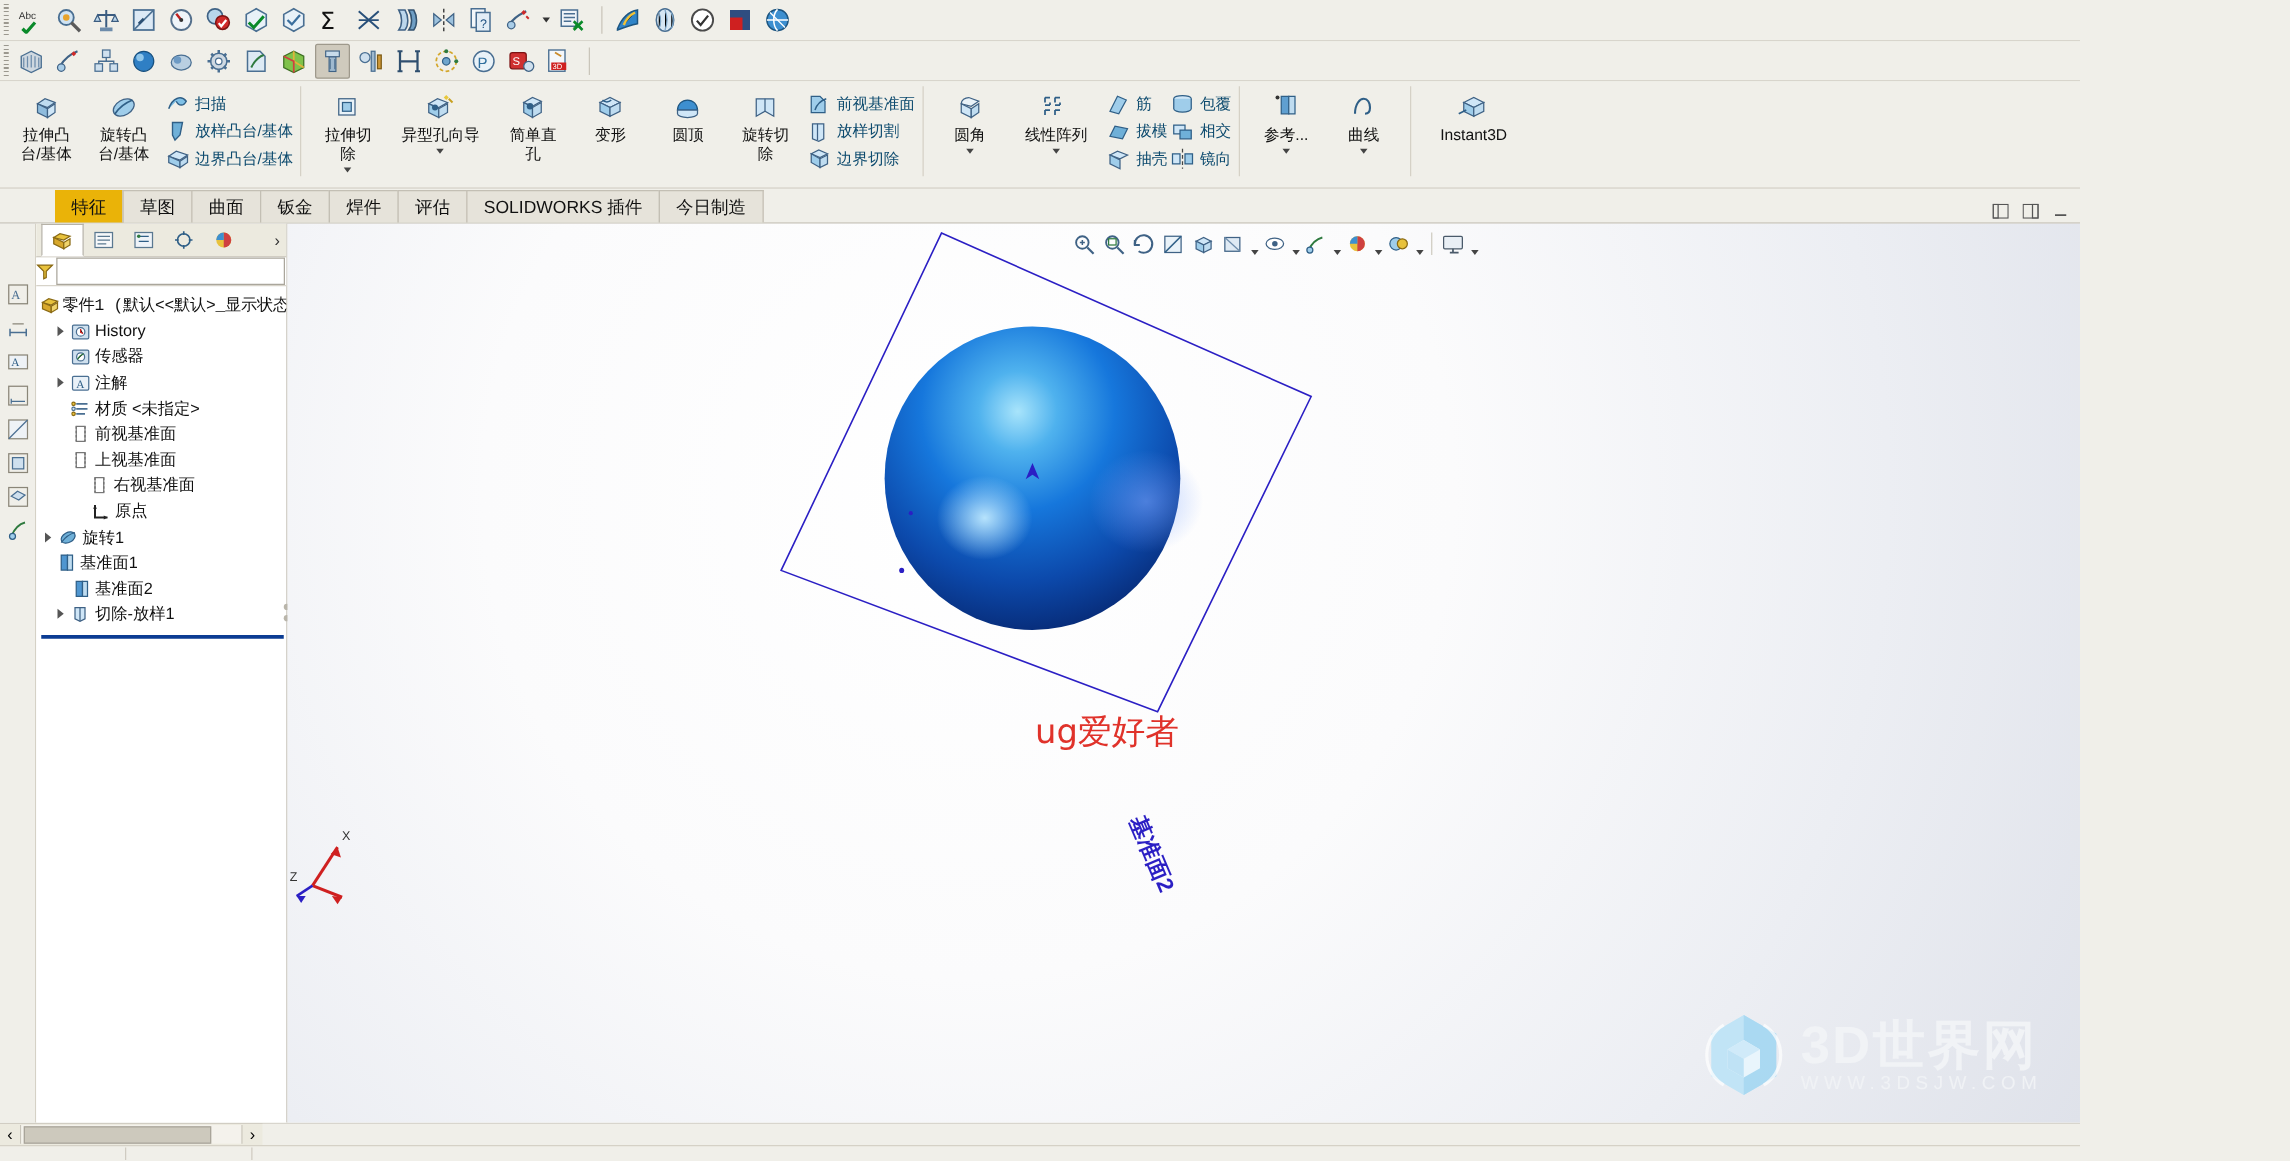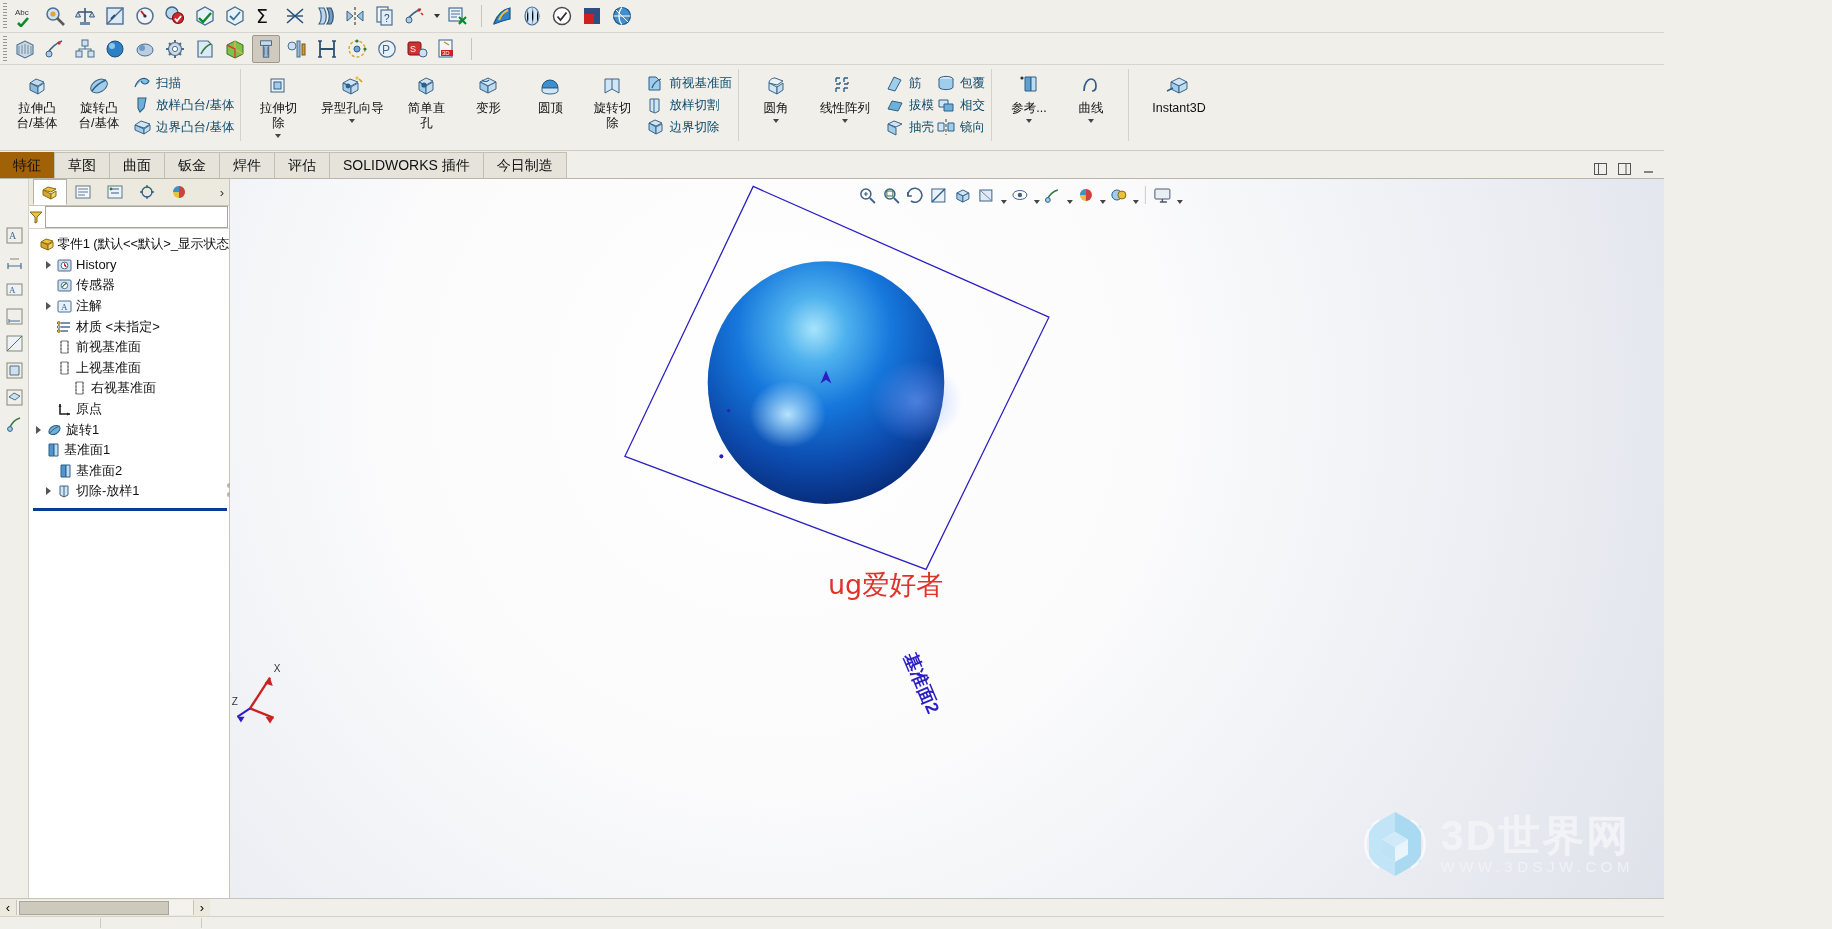--- a/index.html
+++ b/index.html
@@ -35,21 +35,21 @@
   .smallcol{display:flex;flex-direction:column;padding-top:5px;}
   .smallbtn{display:flex;align-items:center;height:22px;cursor:default;}
   .smallbtn .glyph{width:24px;display:flex;align-items:center;justify-content:center;}
   .smallbtn .lbl{font-size:12.5px;color:#0c4a6e;white-space:nowrap;padding-left:2px;}
   .twocol{display:flex;}
 
   
   .tabstrip{height:27px;background:#f0efe9;display:flex;align-items:flex-end;border-bottom:1px solid #b9b5aa;position:relative;}
   .tab{height:25px;line-height:25px;padding:0 13px;font-size:14px;border:1px solid #c3bfb4;border-bottom:none;
        background:#e6e3da;margin-right:-1px;color:#111;cursor:default;}
-  .tab.first{border-left:none;background:#a16207;border-top-color:transparent;}
+  .tab.first{border-left:none;background:#eab308;border-top-color:transparent;margin-left:44px;}
   .winctl{position:absolute;right:8px;bottom:2px;display:flex;align-items:center;gap:9px;}
   .winctl .wbtn{width:15px;height:14px;display:flex;align-items:center;justify-content:center;cursor:default;}
 
   
   .body{flex:1;display:flex;position:relative;background:#fff;}
 
   
   .rail{width:28px;background:#f0efe9;border-right:1px solid #d5d1c6;display:flex;flex-direction:column;align-items:center;padding-top:46px;}
   .rail .rico{width:20px;height:20px;margin-bottom:7px;display:flex;align-items:center;justify-content:center;}
 
@@ -750,21 +750,21 @@
       </div>
       <div class="filterrow">
         <span style="width:22px;display:flex;align-items:center;justify-content:center">
           <svg width="14" height="14" viewBox="0 0 14 14">
               <path d="M1 2h12l-5 5v5l-2 1V7z" fill="#e8c23c" stroke="#8a6a14" stroke-width="1"></path>
             </svg>
         </span>
         <input class="filterbox" type="text" value="" placeholder="" style="">
       </div>
       <div class="tree" id="tree">
-          <div class="tnode root" style="padding-left: 4px;">
+          <div class="tnode root" style="padding-left: 4px; font-family: Liberation Mono, monospace;">
             <span class="exp"></span>
             <span class="ticon">
               <svg width="15" height="14" viewBox="0 0 15 14">
                 <path d="M1 5l5-3 7 2-5 3z" fill="#e8c23c" stroke="#8a6a14"></path>
                 <path d="M1 5v5l7 3V8z" fill="#d8a82c" stroke="#8a6a14"></path>
                 <path d="M8 8l5-3v5l-5 3z" fill="#f0d46c" stroke="#8a6a14"></path>
               </svg>
             </span>
             <span class="tlbl">零件1  (默认&lt;&lt;默认&gt;_显示状态</span>
           </div>
@@ -835,21 +835,21 @@
           <div class="tnode" style="padding-left: 28px;">
             <span class="exp"></span>
             <span class="ticon">
               <svg width="15" height="14" viewBox="0 0 15 14">
                 <path d="M4 1v12M11 1v12" stroke="#555" stroke-dasharray="2 1.5"></path>
                 <path d="M4 1h7v12H4z" fill="none" stroke="#777"></path>
               </svg>
             </span>
             <span class="tlbl">右视基准面</span>
           </div>
-          <div class="tnode" style="padding-left: 13px;">
+          <div class="tnode" style="padding-left: 29px;">
             <span class="exp"></span>
             <span class="ticon">
               <svg width="15" height="14" viewBox="0 0 15 14">
                 <path d="M3 2v10h10" stroke="#222" stroke-width="1.6" fill="none"></path>
                 <path d="M13 12l-3-1.6v3.2z" fill="#222"></path>
                 <path d="M3 2l-1.5 3h3z" fill="#222"></path>
               </svg>
             </span>
             <span class="tlbl">原点</span>
           </div>

